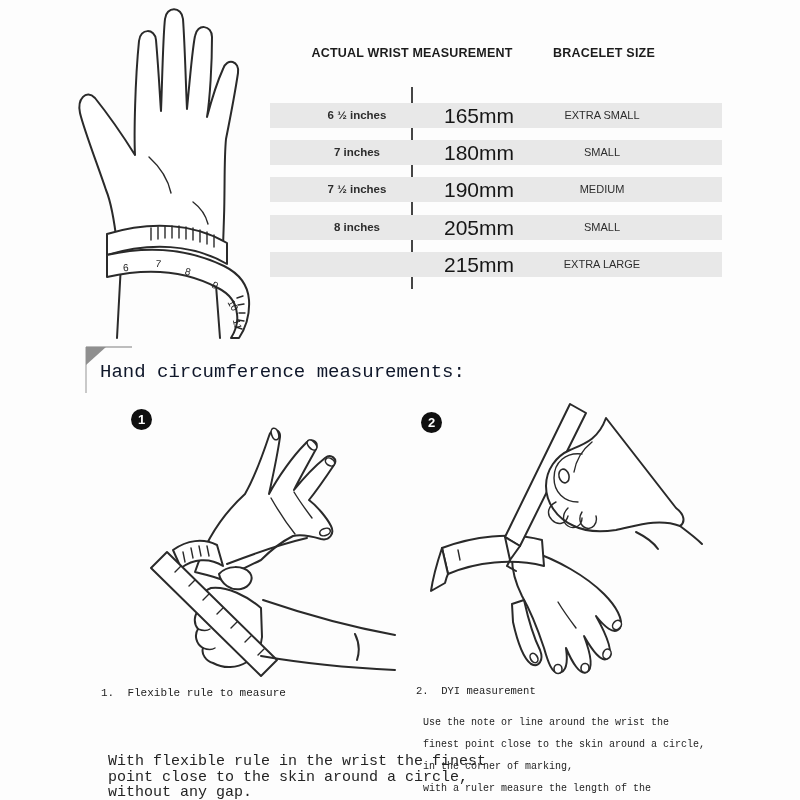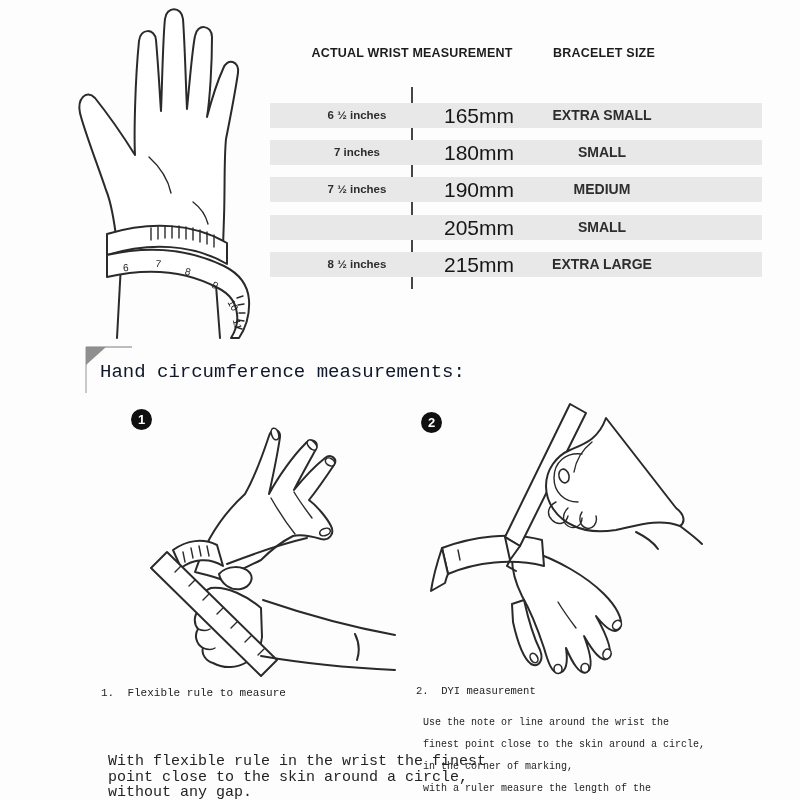--- a/index.html
+++ b/index.html
@@ -4,27 +4,27 @@
 <style>
   html,body{margin:0;padding:0;background:#ffffff;}
   .canvas{position:relative;width:800px;height:800px;background:#fdfdfd;overflow:hidden;
           font-family:"Liberation Sans",sans-serif;color:#1e1e1e;}
   
   .th{position:absolute;top:46px;font-size:12.5px;font-weight:bold;color:#1c1c1c;
       text-align:center;letter-spacing:.2px;white-space:nowrap;}
   .th1{left:262px;width:300px;}
   .th2{left:534px;width:140px;}
   .divider{position:absolute;left:411px;top:87px;width:2px;height:202px;background:#454545;}
-  .band{position:absolute;left:270px;width:452px;height:25px;background:#e8e8e8;padding-left:40px;}
+  .band{position:absolute;left:270px;width:452px;height:25px;background:#e8e8e8;}
   .band .in{position:absolute;left:17px;width:140px;text-align:center;line-height:25px;
             font-size:11.5px;font-weight:bold;color:#2d2d2d;}
   .band .mm{position:absolute;left:169px;width:80px;text-align:center;line-height:25px;
             font-size:21px;color:#161616;}
   .band .sz{position:absolute;left:262px;width:140px;text-align:center;line-height:25px;
-            font-size:14px;font-weight:bold;color:#2d2d2d;}
+            font-size:11px;font-weight:normal;color:#2d2d2d;}
   
   .heading{position:absolute;left:100px;top:361px;font-family:"Liberation Mono",monospace;
            font-size:19px;color:#0f172a;white-space:nowrap;}
   
   .badge{position:absolute;width:21px;height:21px;border-radius:50%;background:#101010;
          color:#ffffff;text-align:center;line-height:21px;font-size:13px;font-weight:bold;}
   #badge1{left:131px;top:409px;}
   #badge2{left:421px;top:412px;}
   
   .step-title{position:absolute;font-family:"Liberation Mono",monospace;color:#222222;
@@ -94,25 +94,25 @@
     <span class="in">7 inches</span>
     <span class="mm">180mm</span>
     <span class="sz">SMALL</span>
   </div>
   <div class="band" style="top:177px;">
     <span class="in">7 ½ inches</span>
     <span class="mm">190mm</span>
     <span class="sz">MEDIUM</span>
   </div>
   <div class="band" style="top:215px;">
+    <span class="in">8 inches</span>
     <span class="mm">205mm</span>
     <span class="sz">SMALL</span>
   </div>
   <div class="band" style="top:252px;">
-    <span class="in">8 ½ inches</span>
     <span class="mm">215mm</span>
     <span class="sz">EXTRA LARGE</span>
   </div>
 
   <svg style="left:70px;top:341px;" width="70" height="56" viewBox="0 0 70 56">
     <line class="gray1" x1="16" y1="6" x2="62" y2="6"></line>
     <line class="gray2" x1="16" y1="6" x2="16" y2="52"></line>
     <polygon points="16,6 36,6 16,24" fill="#8f8f8f"></polygon>
   </svg>
   <div class="heading">Hand circumference measurements:</div>

